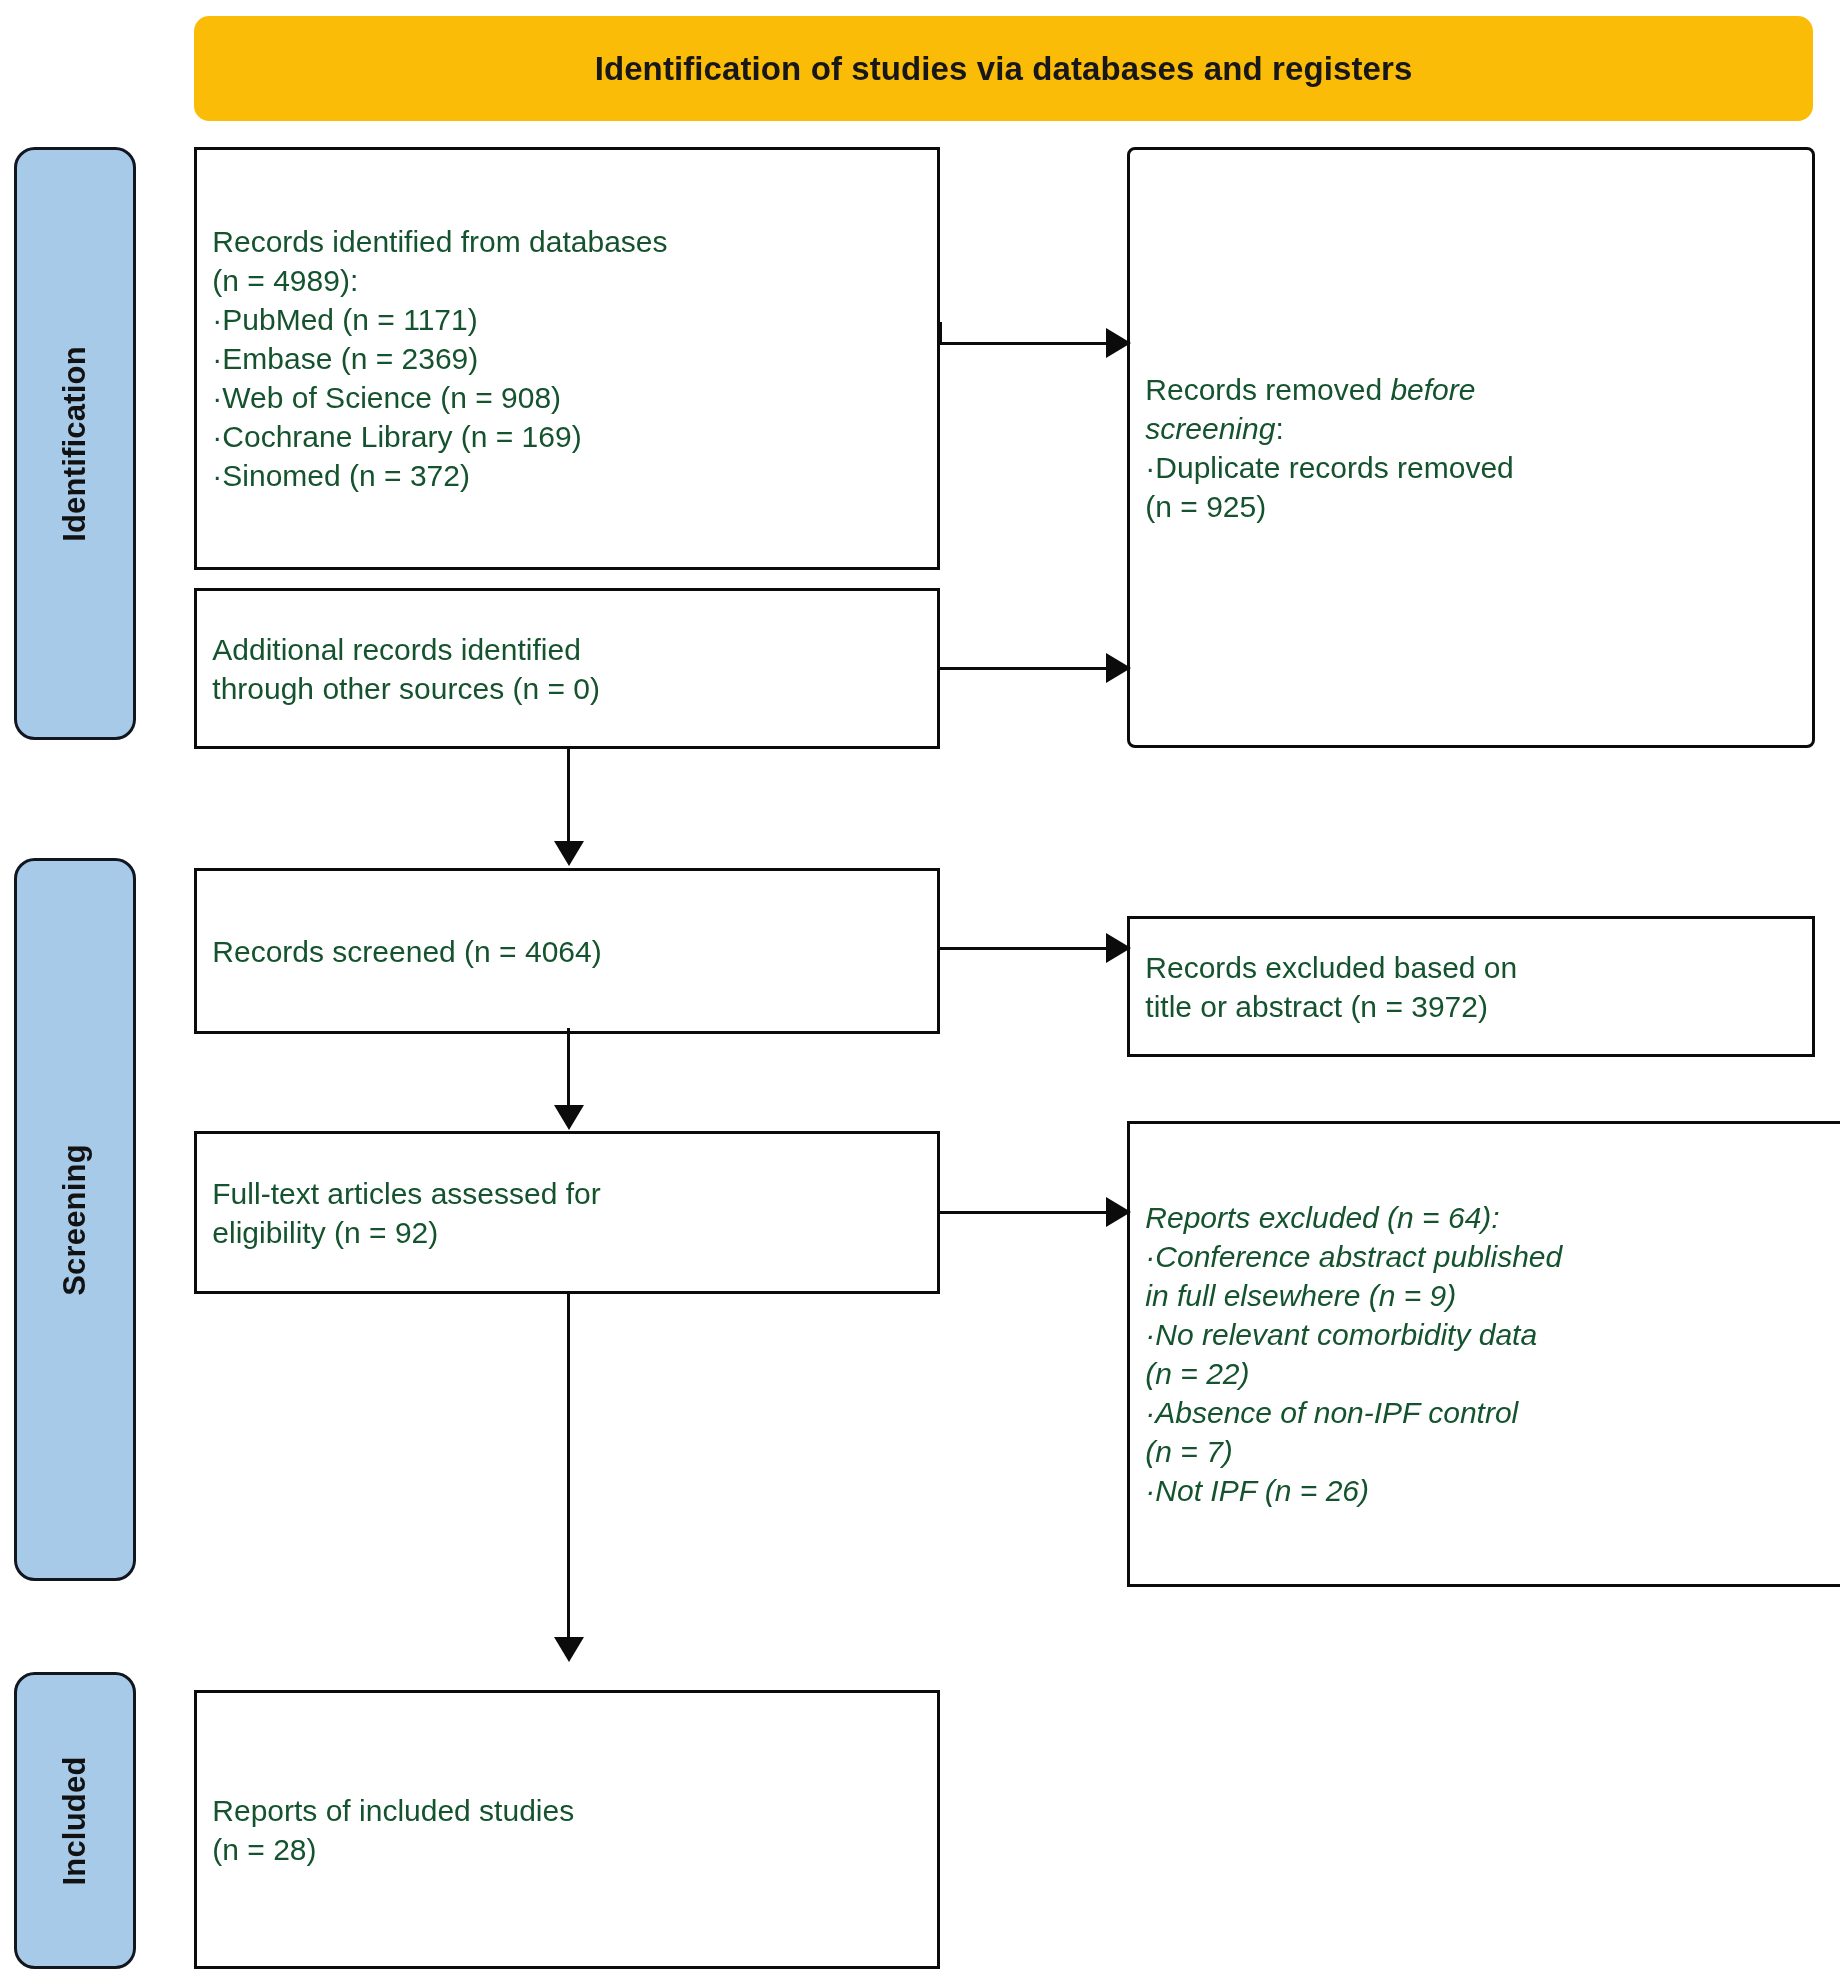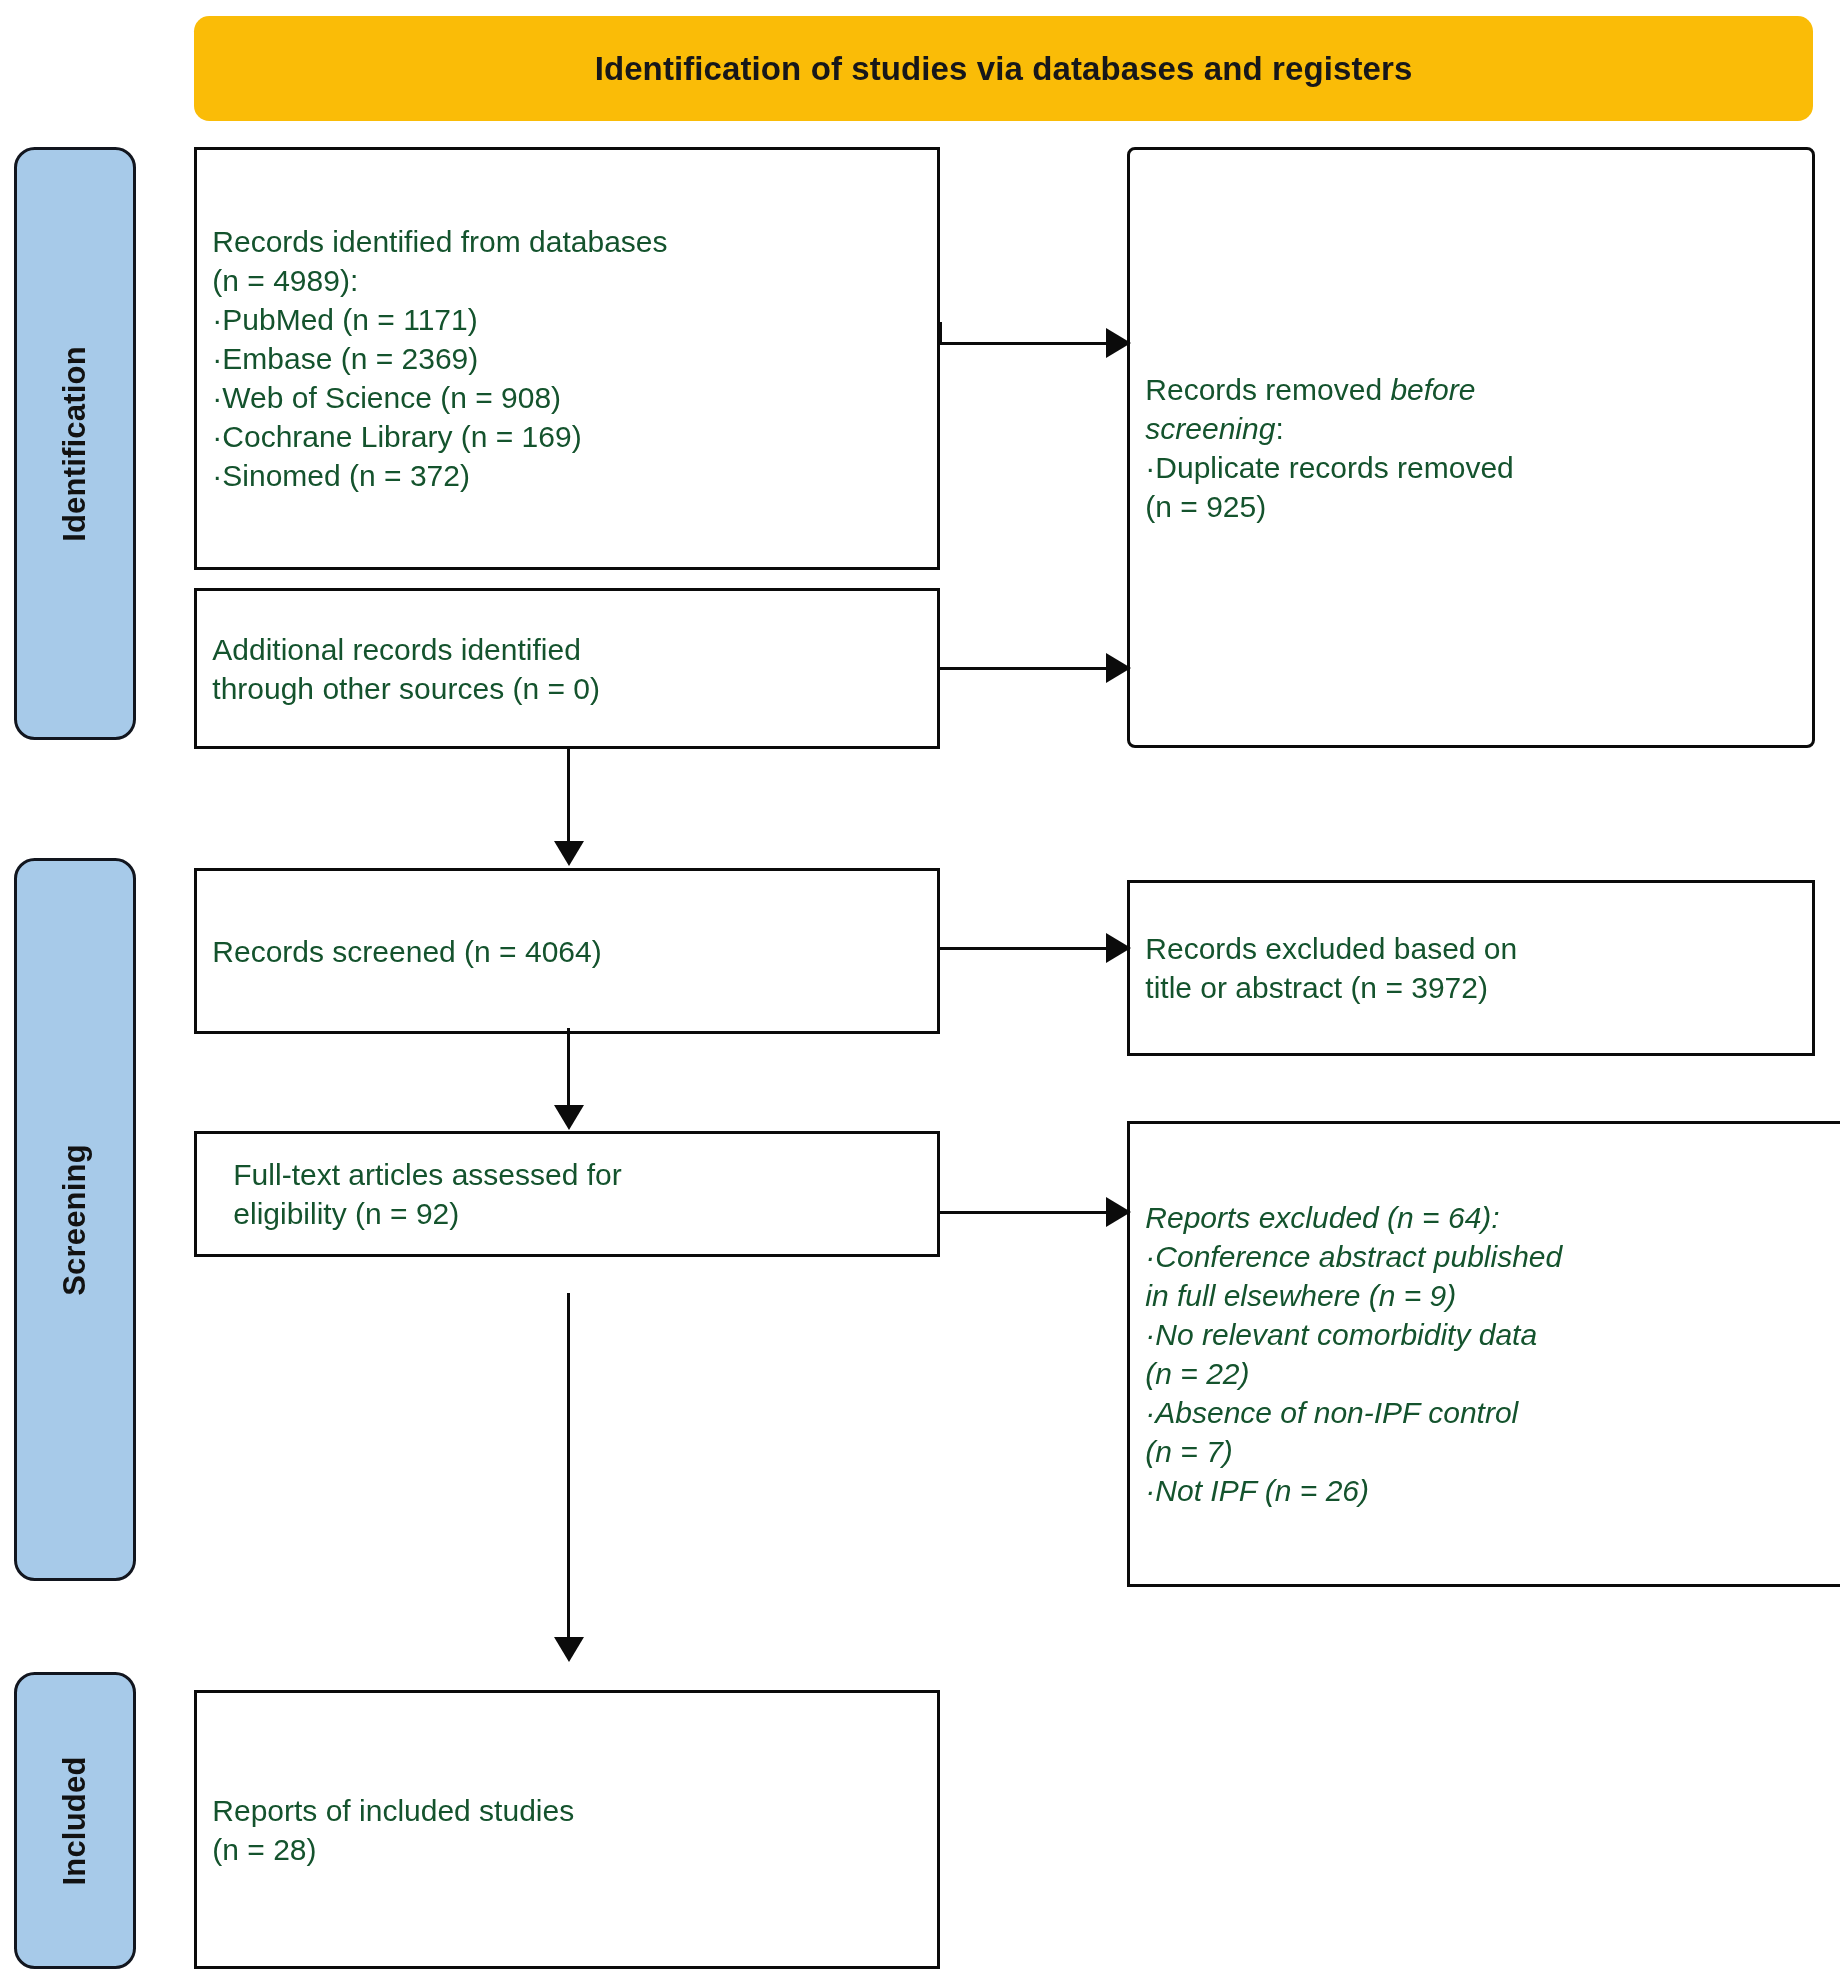--- a/index.html
+++ b/index.html
@@ -139,28 +139,28 @@
       <span class="ln">(n = 925)</span>
     </div>
   </div>
 
   <div class="fbox" style="left:194px; top:868px; width:746px; height:166px;">
     <div class="fbox-inner">
       <span class="ln">Records screened (n = 4064)</span>
     </div>
   </div>
 
-  <div class="fbox" style="left:1127px; top:880px; width:688px; height:176px;">
+  <div class="fbox" style="left:1127px; top:916px; width:688px; height:141px;">
     <div class="fbox-inner">
       <span class="ln">Records excluded based on</span>
       <span class="ln">title or abstract (n = 3972)</span>
     </div>
   </div>
 
-  <div class="fbox" style="left:194px; top:1131px; width:746px; height:126px;padding-left:21px;">
+  <div class="fbox" style="left:194px; top:1131px; width:746px; height:163px;">
     <div class="fbox-inner">
       <span class="ln">Full-text articles assessed for</span>
       <span class="ln">eligibility (n = 92)</span>
     </div>
   </div>
 
   <div class="fbox" style="left:1127px; top:1121px; width:767px; height:466px;font-style:italic;">
     <div class="fbox-inner">
       <span class="ln">Reports excluded (n = 64):</span>
       <span class="ln">·Conference abstract published</span>

